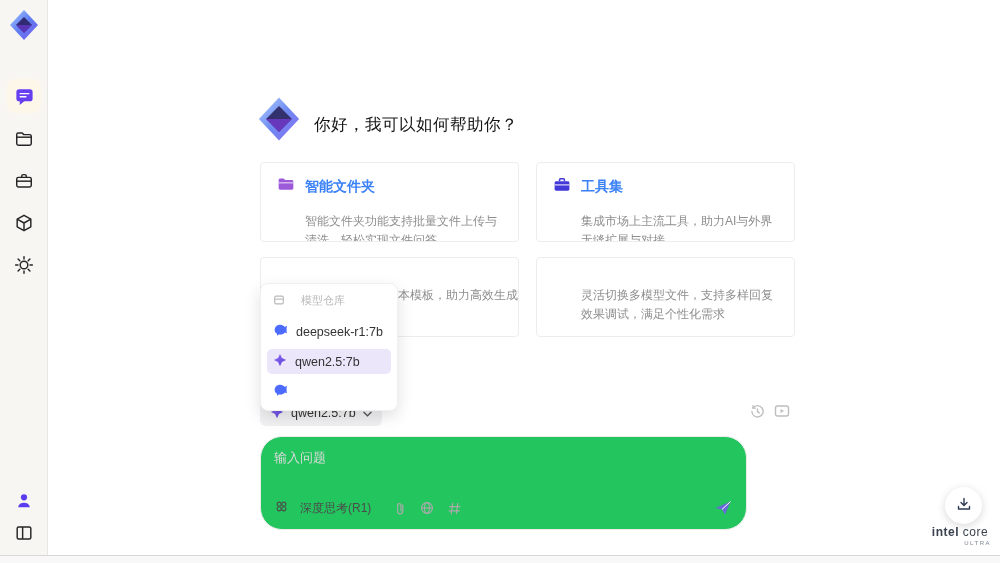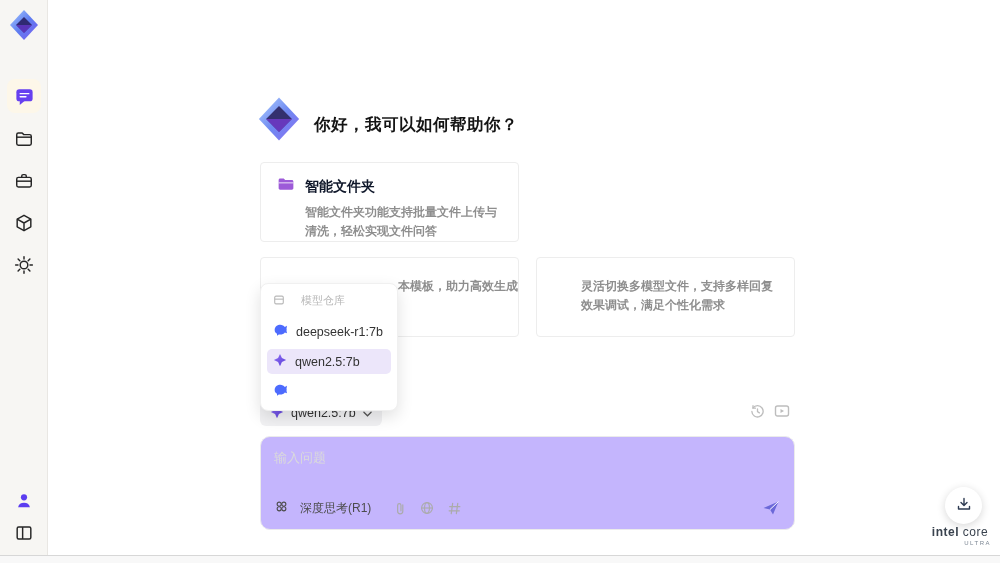--- a/index.html
+++ b/index.html
@@ -11,50 +11,50 @@
   .sidebar { position:absolute; left:0; top:0; width:48px; height:555px;
              background:#f7f6f3; border-right:1px solid #e9e7e3; }
   .side-logo { position:absolute; left:8px; top:9px; width:32px; height:32px; }
   .side-btn { position:absolute; left:7px; width:34px; height:34px; border-radius:8px;
               display:flex; align-items:center; justify-content:center; cursor:pointer; color:#2b2b2b; }
   .side-btn.active { background:#fdf7e9; color:#6640f0; }
   .side-btn svg { display:block; }
 
   
   .hero-logo { position:absolute; left:256px; top:96px; width:46px; height:46px; }
-  .hero-title { position:absolute; left:314px; top:114px; font-size:16.5px; font-weight:bold; color:#141414; letter-spacing:.5px; }
+  .hero-title { position:absolute; left:314px; top:114px; font-size:16.5px; font-weight:normal; color:#141414; letter-spacing:.5px; }
 
   
   .card { position:absolute; width:259px; height:80px; background:#fff; border:1px solid #ededed;
           border-radius:4px; padding:13px 16px; cursor:pointer; overflow:hidden; }
   .card-head { display:flex; align-items:center; gap:10px; }
-  .card-title { font-size:14px; font-weight:bold; color:#0f172a; }
-  .card-desc { margin-top:6px; padding-left:28px; font-size:12px; color:#8e8e8e; line-height:1.55;font-weight:bold; }
+  .card-title { font-size:14px; font-weight:bold; color:#3b82f6; }
+  .card-desc { margin-top:15px; padding-left:28px; font-size:12px; color:#8e8e8e; line-height:1.55; }
   .card-desc.offset { padding-left:121px; white-space:nowrap; }
 
   
   .dropdown { position:absolute; left:260px; top:283px; width:138px; background:#fff;
               border:1px solid #f0f0f0; border-radius:8px; box-shadow:0 6px 16px rgba(0,0,0,.12);
               padding:6px; z-index:20; }
   .dd-header { display:flex; align-items:center; gap:16px; padding:3px 6px 6px 6px;
                font-size:11px; color:#b8b8b8; }
   .dd-item { display:flex; align-items:center; gap:8px; height:25px; padding:0 6px;
              border-radius:5px; font-size:12.5px; color:#333; cursor:pointer; margin-top:5px; }
   .dd-item.selected { background:#ece6fa; }
 
   
   .selector { position:absolute; left:260px; top:400px; height:26px; display:inline-flex;
               align-items:center; gap:7px; padding:0 10px; background:#f1f1f3; border-radius:6px;
               font-size:12.5px; color:#333; cursor:pointer; }
   .row-icons { position:absolute; left:750px; top:404px; display:flex; gap:9px; color:#bdbdbd; }
   .row-icons span { cursor:pointer; display:flex; }
 
   
-  .composer { position:absolute; left:260px; top:436px; width:535px; height:94px;
-              background:#c4b5fd; border:1px solid #ebebeb; border-radius:10px; }
+  .composer { position:absolute; left:260px; top:436px; width:487px; height:94px;
+              background:#22c55e; border:1px solid #ebebeb; border-radius:22px; }
   .composer-input { position:absolute; left:13px; top:8px; width:480px; height:24px;
                     border:none; outline:none; font-size:13px; color:#333;
                     font-family:"Liberation Sans", sans-serif; background:transparent; }
   .composer-input::placeholder { color:#dadada; }
   .composer-bar { position:absolute; left:14px; right:14px; bottom:10px; height:22px;
                   display:flex; align-items:center; }
   .think-chip { display:flex; align-items:center; gap:12px; font-size:12px; color:#4c4c4c; cursor:pointer; }
   .bar-icons { display:flex; align-items:center; gap:14px; margin-left:24px; color:#ababab; }
   .bar-icons span { cursor:pointer; display:flex; }
   .send-btn { margin-left:auto; cursor:pointer; display:flex; color:#6b68d8; }
@@ -182,20 +182,33 @@
         <svg viewBox="0 0 22 20" width="18" height="17">
           <path d="M2 4.5c0-1 .8-1.8 1.8-1.8h4.4l1.8 1.8h8.2c1 0 1.8.8 1.8 1.8v8.4c0 1-.8 1.8-1.8 1.8H3.8c-1 0-1.8-.8-1.8-1.8z" fill="#9d5ad8"></path>
           <path d="M2 8h18" stroke="#fff" stroke-width="1"></path>
         </svg>
       </span>
       <span class="card-title">智能文件夹</span>
     </div>
     <div class="card-desc">智能文件夹功能支持批量文件上传与清洗，轻松实现文件问答</div>
   </div>
 
+  <div class="card" style="left:536px; top:162px">
+    <div class="card-head">
+      <span>
+        <svg viewBox="0 0 22 20" width="18" height="17">
+          <path d="M8 6V4.4C8 3.6 8.6 3 9.4 3h3.2c.8 0 1.4.6 1.4 1.4V6" fill="none" stroke="#4338d8" stroke-width="1.8"></path>
+          <rect x="2" y="6" width="18" height="11.5" rx="1.8" fill="#4338d8"></rect>
+          <path d="M2 10.5h18" stroke="#fff" stroke-width="1.2"></path>
+        </svg>
+      </span>
+      <span class="card-title">工具集</span>
+    </div>
+    <div class="card-desc">集成市场上主流工具，助力AI与外界无缝扩展与对接</div>
+  </div>
 
   <div class="card" style="left:260px; top:257px">
     <div class="card-desc offset">本模板，助力高效生成多</div>
   </div>
 
   <div class="card" style="left:536px; top:257px">
     <div class="card-desc">灵活切换多模型文件，支持多样回复效果调试，满足个性化需求</div>
   </div>
 
   <div class="dropdown">

